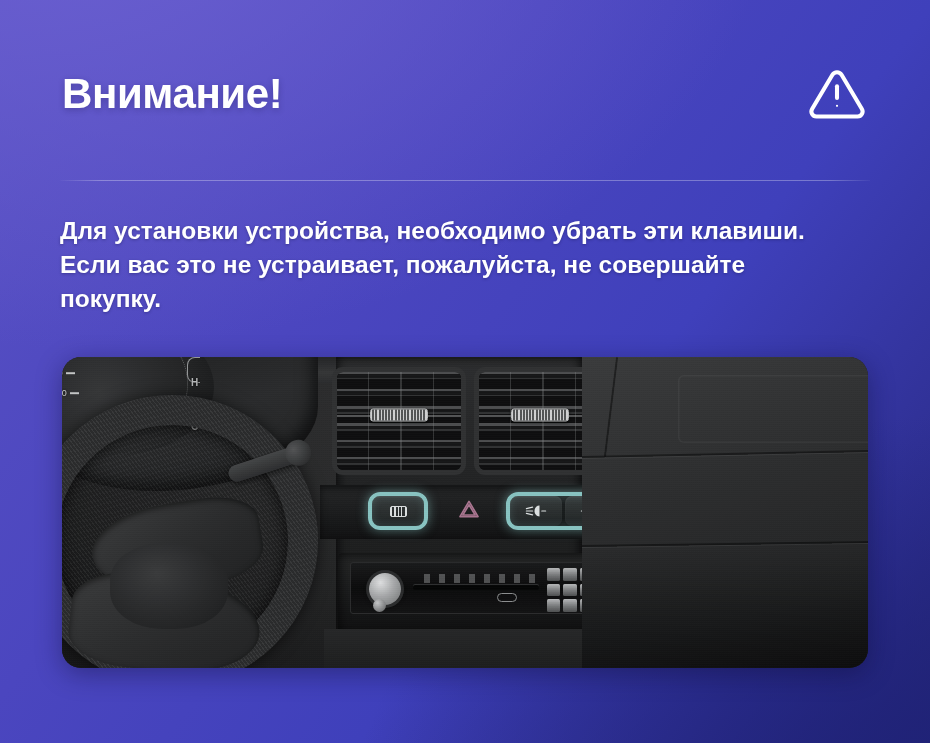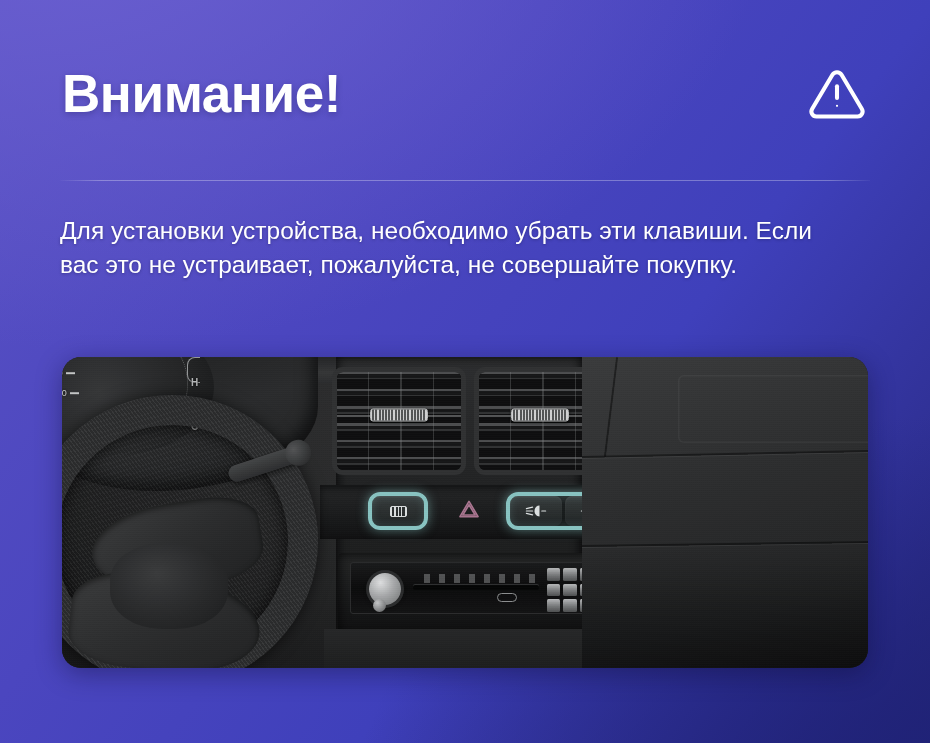--- a/index.html
+++ b/index.html
@@ -38,21 +38,21 @@
     right: 62px;
     top: 48px;
     height: 92px;
     display: flex;
     align-items: center;
     justify-content: space-between;
   }
 
   .title {
     color: #ffffff;
-    font-size: 53px;
+    font-size: 42px;
     line-height: 1.04;
     font-weight: bold;
     letter-spacing: -0.4px;
     text-shadow: 0 2px 6px rgba(20,18,70,0.28);
     white-space: nowrap;
   }
 
   .warn-icon { width: 62px; height: 62px; display: block; flex: 0 0 auto; }
 
   .divider {
@@ -70,21 +70,21 @@
 
   
   .body-copy {
     position: absolute;
     left: 60px;
     top: 214px;
     width: 800px;
     color: #ffffff;
     font-size: 24.5px;
     line-height: 1.38;
-    font-weight: 400;
+    font-weight: 700;
     text-shadow: 0 1px 3px rgba(18,16,64,0.35);
   }
   .body-copy p { max-width: 790px; }
 
   
   .photo-card {
     position: absolute;
     left: 62px;
     top: 357px;
     width: 806px;

